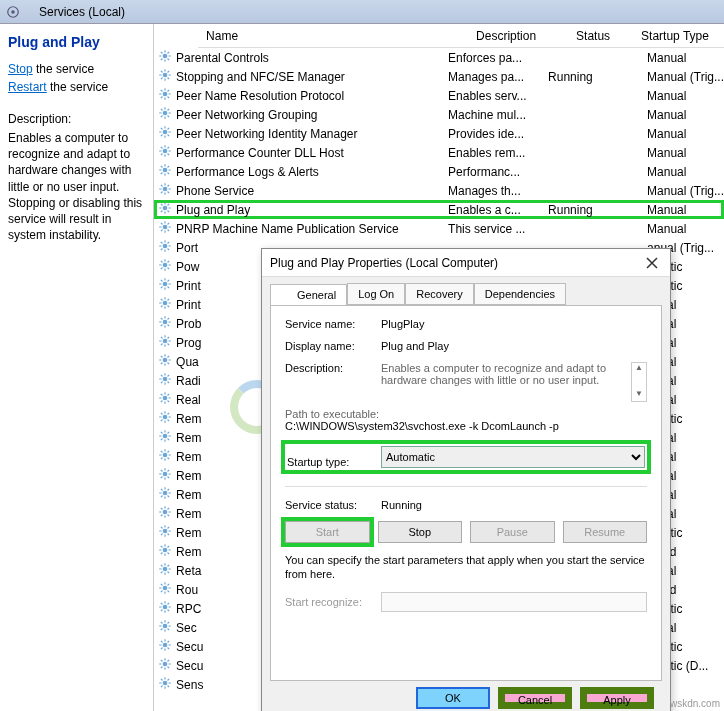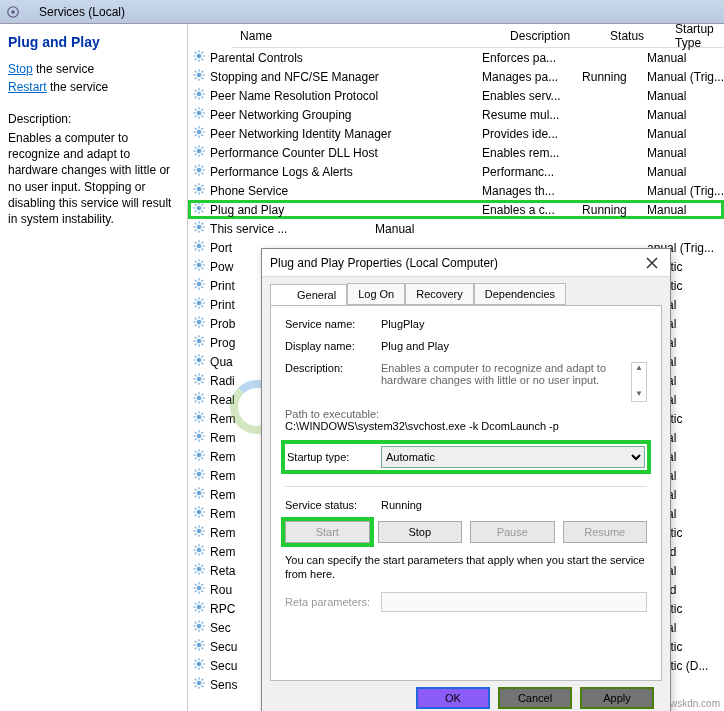--- a/index.html
+++ b/index.html
@@ -19,56 +19,56 @@
   .col-desc { width: 100px; }
   .col-status { width: 65px; }
   .col-startup { flex: 1; }
   .grid-body { }
   .row { display: flex; height: 19px; align-items: center; padding-left: 4px; position: relative; }
   .row.hl { box-shadow: inset 0 0 0 3px #22cc33; }
   .row-icon { margin-right: 4px; flex-shrink: 0; }
   .row .cell-name { width: 272px; white-space: nowrap; overflow: hidden; }
   .row .cell-desc { width: 100px; white-space: nowrap; overflow: hidden; text-overflow: ellipsis; }
   .row .cell-status { width: 65px; }
-  .row .cell-startup { flex: 1; white-space: nowrap; overflow: hidden; text-overflow: ellipsis; }
+  .row .cell-startup { flex: 1; white-space: nowrap; overflow: hidden; text-overflow: ellipsis; margin-left: 34px; }
 
   
   .dialog { position: absolute; left: 261px; top: 248px; width: 410px; height: 470px; background: #f0f0f0; border: 1px solid #888; box-shadow: 2px 2px 8px rgba(0,0,0,.2); z-index: 10; }
   .dlg-title { height: 28px; display: flex; align-items: center; padding: 0 8px; background: #fff; border-bottom: 1px solid #ddd; justify-content: space-between; }
   .dlg-close { width: 20px; height: 20px; display: flex; align-items: center; justify-content: center; cursor: pointer; }
   .tabs { display: flex; padding: 6px 8px 0 8px; }
   .tab { padding: 4px 10px; border: 1px solid #bbb; background: #f8f8f8; cursor: pointer; font-size: 11px; }
   .tab.active { background: #fff; border-bottom-color: #fff; position: relative; top: 1px; padding-left: 26px; }
   .tabpanel { border: 1px solid #bbb; margin: 0 8px 8px 8px; background: #fff; padding: 12px 14px; height: 376px; position: relative; }
   .fld { display: flex; margin-bottom: 10px; align-items: flex-start; font-size: 11px; }
   .fld .lab { width: 96px; color: #000; }
   .fld .val { flex: 1; color: #000; }
   .desc-box { flex: 1; display: flex; }
   .desc-box textarea { flex: 1; height: 40px; font-size: 11px; font-family: inherit; border: none; background: transparent; resize: none; color: #666; }
   .scroll-fake { width: 16px; border: 1px solid #ccc; display: flex; flex-direction: column; justify-content: space-between; }
   .scroll-fake .arr { height: 12px; font-size: 8px; text-align: center; color: #666; cursor: pointer; }
   .path { font-size: 11px; color: #666; margin-top: -4px; margin-bottom: 0; }
   .pathv { font-size: 11px; color: #000; margin-bottom: 12px; }
-  .startup-row { display: flex; align-items: center; font-size: 11px; outline: 4px solid #22cc33; padding: 2px; }
+  .startup-row { display: flex; align-items: flex-end; font-size: 11px; outline: 4px solid #22cc33; padding: 2px; }
   .startup-row .lab { width: 94px; }
   .startup-row select { flex: 1; height: 22px; font-size: 11px; border: 1px solid #7a9; }
   hr.sep { margin: 16px 0 12px 0; border: none; border-top: 1px solid #ddd; }
   .svc-status { display: flex; font-size: 11px; margin-bottom: 10px; }
   .svc-status .lab { width: 96px; }
   .btn-row { display: flex; gap: 8px; margin-bottom: 10px; }
   .btn-row button { flex: 1; height: 22px; font-size: 11px; border: 1px solid #aaa; background: #e8e8e8; cursor: pointer; }
   .btn-row button:disabled { color: #999; }
   .btn-row .hl-btn { outline: 4px solid #22cc33; }
   .note { font-size: 11px; color: #000; margin-bottom: 10px; line-height: 1.3; }
   .params { display: flex; align-items: center; font-size: 11px; }
   .params .lab { width: 96px; color: #999; }
   .params input { flex: 1; height: 20px; border: 1px solid #ccc; font-size: 11px; padding: 0 4px; }
   .dlg-foot { position: absolute; left: 0; right: 0; bottom: 8px; display: flex; justify-content: flex-end; gap: 8px; padding-right: 16px; }
-  .dlg-foot button { width: 74px; height: 22px; font-size: 11px; border: 2px solid #4d7c0f; background: #737373; cursor: pointer; }
-  .dlg-foot .ok { border: 2px solid #2266dd; background: #8b5cf6; }
+  .dlg-foot button { width: 74px; height: 22px; font-size: 11px; border: 7px solid #4d7c0f; background: #f9a8d4; cursor: pointer; }
+  .dlg-foot .ok { border: 2px solid #2266dd; background: #7dd3fc; }
 
   .watermark { position: absolute; left: 230px; top: 370px; font-size: 56px; font-weight: bold; color: rgba(150,150,150,.18); letter-spacing: 2px; pointer-events: none; z-index: 1; }
   .wm-logo { display:inline-block; width:54px; height:54px; border:8px solid rgba(130,190,80,.35); border-radius:50%; border-top-color:rgba(60,140,210,.35); vertical-align:middle; margin-right:6px; }
   .credit { position:absolute; right:4px; bottom:2px; font-size:10px; color:#999; z-index:20;padding-left:44px; }
 </style>
 </head>
 <body>
 
 <div class="titlebar">
   <svg class="gear" width="14" height="14" viewBox="0 0 24 24">
@@ -132,21 +132,21 @@
           <span class="cell-startup">Manual</span>
         </div>
         <div class="row">
           <span class="row-icon"><svg width="14" height="14" viewBox="0 0 24 24">
               <circle cx="12" cy="12" r="4" fill="#6aa6d8"></circle>
               <g stroke="#6aa6d8" stroke-width="2">
                 <path d="M12 2v4M12 18v4M2 12h4M18 12h4M4.9 4.9l2.8 2.8M16.3 16.3l2.8 2.8M4.9 19.1l2.8-2.8M16.3 7.7l2.8-2.8"></path>
               </g>
             </svg></span>
           <span class="cell-name">Peer Networking Grouping</span>
-          <span class="cell-desc">Resume mul...</span>
+          <span class="cell-desc">Machine mul...</span>
           <span class="cell-status"></span>
           <span class="cell-startup">Manual</span>
         </div>
         <div class="row">
           <span class="row-icon"><svg width="14" height="14" viewBox="0 0 24 24">
               <circle cx="12" cy="12" r="4" fill="#6aa6d8"></circle>
               <g stroke="#6aa6d8" stroke-width="2">
                 <path d="M12 2v4M12 18v4M2 12h4M18 12h4M4.9 4.9l2.8 2.8M16.3 16.3l2.8 2.8M4.9 19.1l2.8-2.8M16.3 7.7l2.8-2.8"></path>
               </g>
             </svg></span>
@@ -203,20 +203,21 @@
           <span class="cell-status">Running</span>
           <span class="cell-startup">Manual</span>
         </div>
         <div class="row">
           <span class="row-icon"><svg width="14" height="14" viewBox="0 0 24 24">
               <circle cx="12" cy="12" r="4" fill="#6aa6d8"></circle>
               <g stroke="#6aa6d8" stroke-width="2">
                 <path d="M12 2v4M12 18v4M2 12h4M18 12h4M4.9 4.9l2.8 2.8M16.3 16.3l2.8 2.8M4.9 19.1l2.8-2.8M16.3 7.7l2.8-2.8"></path>
               </g>
             </svg></span>
+          <span class="cell-name">PNRP Machine Name Publication Service</span>
           <span class="cell-desc">This service ...</span>
           <span class="cell-status"></span>
           <span class="cell-startup">Manual</span>
         </div>
         <div class="row">
           <span class="row-icon"><svg width="14" height="14" viewBox="0 0 24 24">
               <circle cx="12" cy="12" r="4" fill="#6aa6d8"></circle>
               <g stroke="#6aa6d8" stroke-width="2">
                 <path d="M12 2v4M12 18v4M2 12h4M18 12h4M4.9 4.9l2.8 2.8M16.3 16.3l2.8 2.8M4.9 19.1l2.8-2.8M16.3 7.7l2.8-2.8"></path>
               </g>
@@ -558,21 +559,21 @@
       <div>Running</div>
     </div>
     <div class="btn-row">
       <button disabled="" class="hl-btn">Start</button>
       <button>Stop</button>
       <button disabled="">Pause</button>
       <button disabled="">Resume</button>
     </div>
     <div class="note">You can specify the start parameters that apply when you start the service from here.</div>
     <div class="params">
-      <div class="lab">Reta parameters:</div>
+      <div class="lab">Start recognize:</div>
       <input disabled="" style="">
     </div>
   </div>
   <div class="dlg-foot">
     <button class="ok">OK</button>
     <button>Cancel</button>
     <button>Apply</button>
   </div>
 </div>
 

